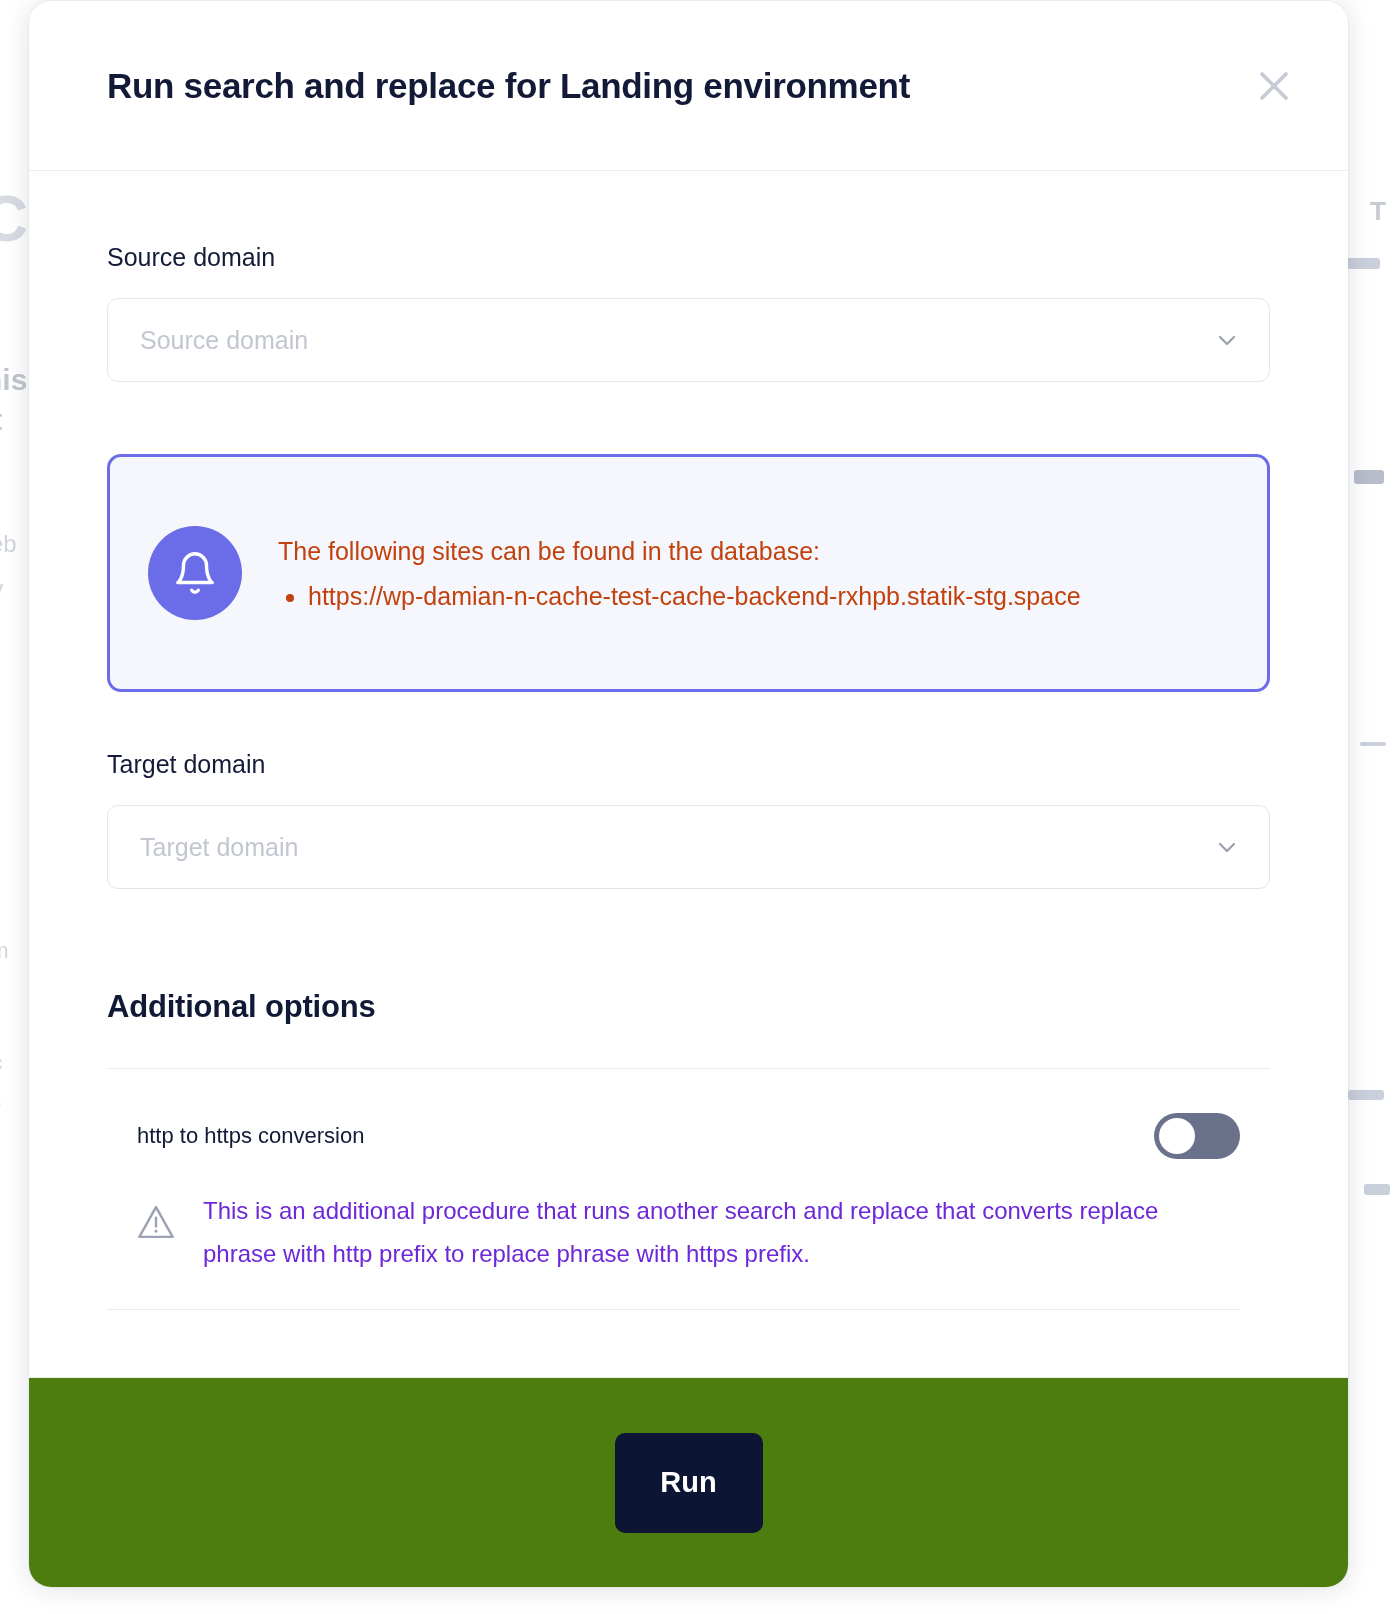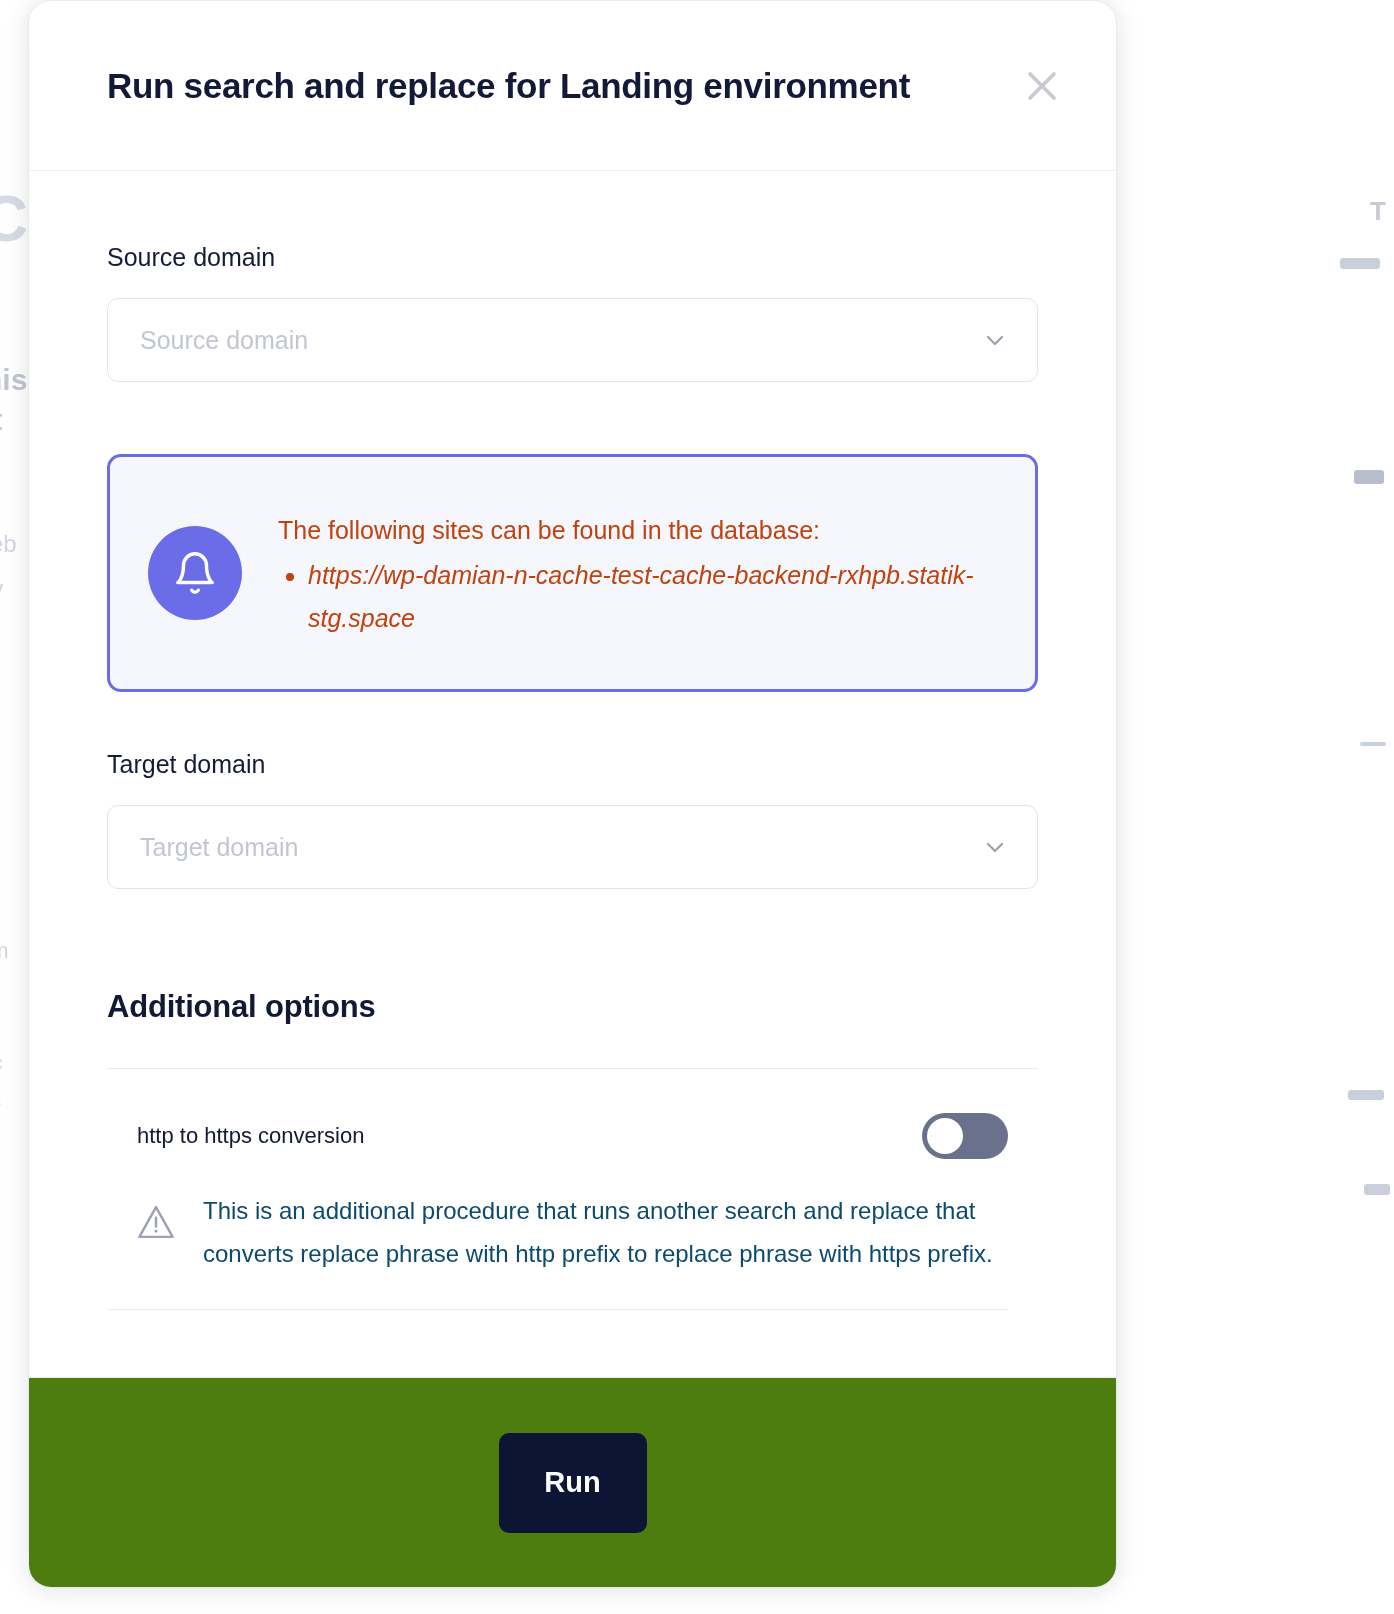--- a/index.html
+++ b/index.html
@@ -33,21 +33,21 @@
   .bg-left-s2    { left: -28px;  top: 1042px; font-size: 22px; color: #aeb4c2; line-height: 42px; }
 
   .bg-right-t    { right: 8px;   top: 196px;  font-size: 26px; font-weight: 700; color: #9aa1b1; }
   .bg-right-bar  { position: absolute; background: #c9cfdb; border-radius: 3px; }
 
   
   .modal {
     position: absolute;
     left: 29px;
     top: 1px;
-    width: 1087px;
+    width: 1319px;
     height: 1586px;
     background: #ffffff;
     border-radius: 22px;
     box-shadow: 0 2px 26px rgba(16, 24, 56, .13), 0 0 0 1px rgba(20,28,60,.035);
     display: flex;
     flex-direction: column;
     overflow: hidden;
   }
 
   .modal-header {
@@ -116,21 +116,21 @@
     gap: 36px;
   }
   .notice-icon {
     width: 94px; height: 94px;
     flex: 0 0 94px;
     border-radius: 50%;
     background: #6a6ce8;
     display: flex; align-items: center; justify-content: center;
   }
   .notice-text { color: #c2410c; font-size: 25px; line-height: 43px; padding-top: 2px; }
-  .notice-text ul { margin: 0; padding-left: 30px; list-style: disc; font-style: italic; }
+  .notice-text ul { margin: 0; padding-left: 30px; list-style: disc; }
   .notice-text li { margin-top: 2px; }
 
   .target-block { margin-top: 58px; }
 
   .section-title {
     font-size: 31px;
     font-weight: 700;
     color: #101936;
     margin-top: 100px;
     letter-spacing: -.2px;
@@ -164,21 +164,21 @@
 
   .hint-row {
     display: flex;
     gap: 24px;
     padding: 30px 30px 0 28px;
     align-items: flex-start;
   }
   .hint-icon { flex: 0 0 44px; padding-top: 12px; }
   .hint-text {
     font-size: 24px;
-    color: #0c4a6e;
+    color: #6d28d9;
     line-height: 43px;
     max-width: 985px;
   }
 
   .bottom-divider { height: 1px; background: #e7eaf0; margin: 34px 30px 0 0; }
 
   .modal-footer {
     flex: 0 0 210px;
     border-top: 1px solid #eceef3;
     background: #4d7c0f;

